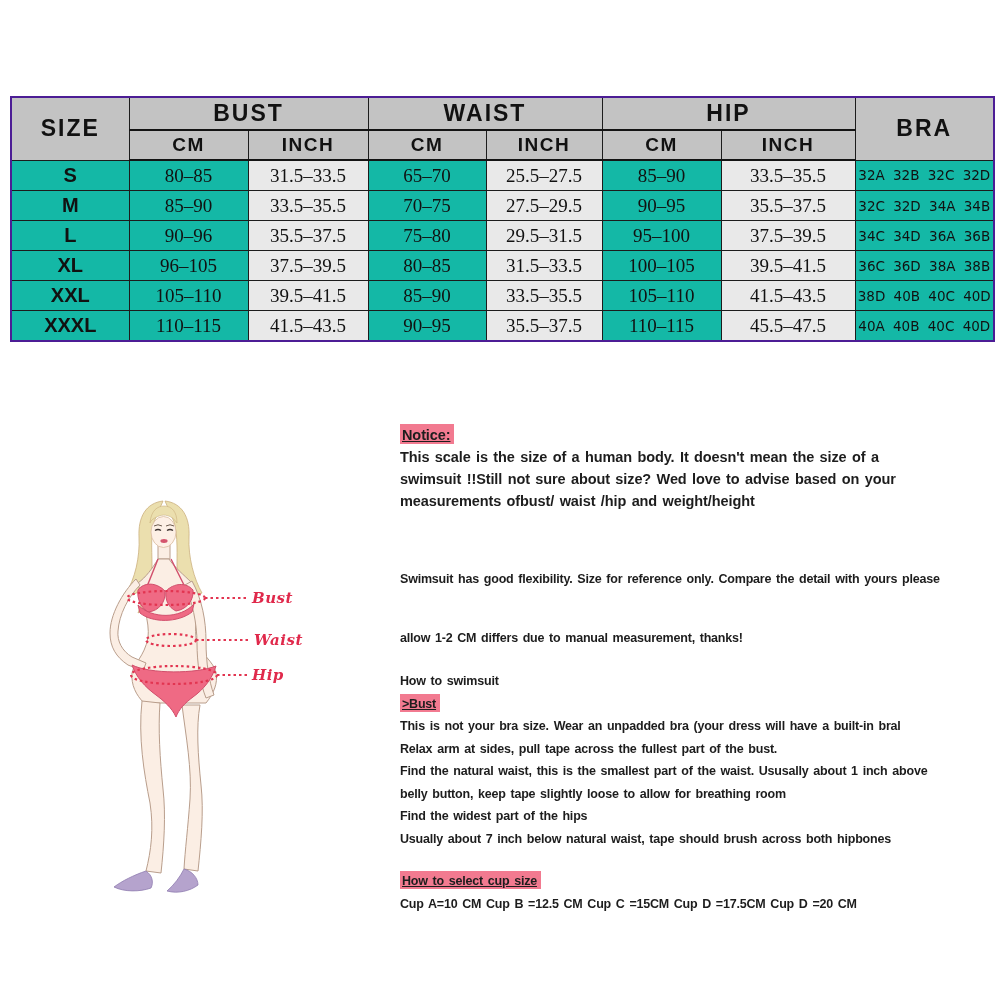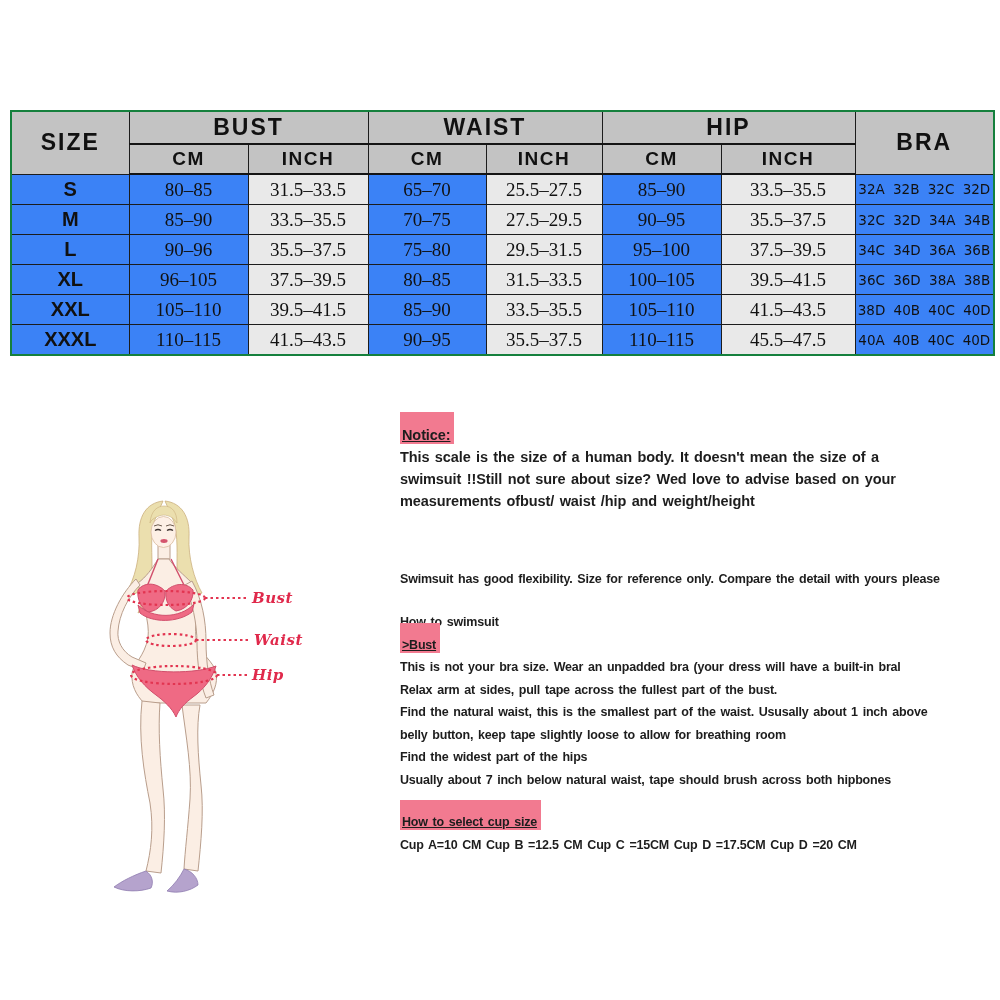--- a/index.html
+++ b/index.html
@@ -1,40 +1,40 @@
 <!DOCTYPE html>
 <html><head>
 <meta charset="utf-8">
 <style>
   html,body{margin:0;padding:0;background:#fff;}
   .page{position:relative;width:1000px;height:1000px;background:#fff;overflow:hidden;
         font-family:"Liberation Sans",sans-serif;}
 
   
-  table.size-table{position:absolute;left:10px;top:110px;border-collapse:collapse;
-        table-layout:fixed;border:2px solid #15803d;background:#3b82f6;}
+  table.size-table{position:absolute;left:10px;top:96px;border-collapse:collapse;
+        table-layout:fixed;border:2px solid #4c1d95;background:#14b8a6;}
   .size-table th,.size-table td{border:1px solid #1c1c1c;text-align:center;
         vertical-align:middle;padding:0;overflow:hidden;white-space:nowrap;}
   .size-table thead th{background:#c3c3c3;color:#111;font-weight:600;}
   .size-table .gh{font-size:23px;letter-spacing:2px;height:31px;}
   .size-table .sh{font-size:19px;letter-spacing:1.5px;height:28px;border-bottom:2px solid #141414;}
   .size-table thead th.span2{border-bottom:2px solid #141414;}
   .size-table tbody td{height:29px;font-family:"Liberation Serif",serif;font-size:19px;color:#111;}
   .size-table td.c-size{font-family:"Liberation Sans",sans-serif;font-size:20px;font-weight:600;}
   .size-table td.c-inch{background:#e9e9e9;}
   .size-table td.c-bra{font-family:"DejaVu Sans",sans-serif;font-size:13.5px;word-spacing:4px;}
 
   
   .notes{position:absolute;left:400px;top:424px;width:600px;color:#1d1d1d;font-weight:bold;}
   .note-line,.note-heading{white-space:nowrap;}
   .lg{font-size:14.5px;line-height:22px;letter-spacing:-0.1px;word-spacing:1.5px;}
   .md{font-size:12.5px;line-height:22.5px;letter-spacing:-0.2px;word-spacing:1.5px;}
   .loose{line-height:23px;margin-top:36px;}
   .sec-gap{height:20px;}
-  .hl{background:#f27a90;padding:15px 4px 1px 2px;text-decoration:underline;}
+  .hl{background:#f27a90;padding:3px 4px 1px 2px;text-decoration:underline;}
 
   
   .figure-wrap{position:absolute;left:88px;top:495px;width:310px;height:440px;}
   .figure-wrap svg{display:block;}
   .script{font-family:"DejaVu Serif",serif;font-style:italic;font-weight:bold;
           font-size:15px;fill:#e0294b;letter-spacing:0.5px;}
 </style>
 </head>
 <body>
 
@@ -187,20 +187,21 @@
     </svg>
   </div>
 
   <div class="notes">
       <div class="note-heading lg"><span class="hl">Notice:</span></div>
       <div class="note-line lg">This scale is the size of a human body. It doesn't mean the size of a</div>
       <div class="note-line lg">swimsuit !!Still not sure about size? Wed love to advise based on your</div>
       <div class="note-line lg">measurements ofbust/ waist /hip and weight/height</div>
       <div class="sec-gap"></div>
       <div class="note-line md loose">Swimsuit has good flexibility. Size for reference only. Compare the detail with yours please</div>
+      <div class="note-line md loose">allow 1-2 CM differs due to manual measurement, thanks!</div>
       <div class="sec-gap"></div>
       <div class="note-heading md"><span>How to swimsuit</span></div>
       <div class="note-heading md"><span class="hl">&gt;Bust</span></div>
       <div class="note-line md">This is not your bra size. Wear an unpadded bra (your dress will have a built-in bral</div>
       <div class="note-line md">Relax arm at sides, pull tape across the fullest part of the bust.</div>
       <div class="note-line md">Find the natural waist, this is the smallest part of the waist. Ususally about 1 inch above</div>
       <div class="note-line md">belly button, keep tape slightly loose to allow for breathing room</div>
       <div class="note-line md">Find the widest part of the hips</div>
       <div class="note-line md">Usually about 7 inch below natural waist, tape should brush across both hipbones</div>
       <div class="sec-gap"></div>

